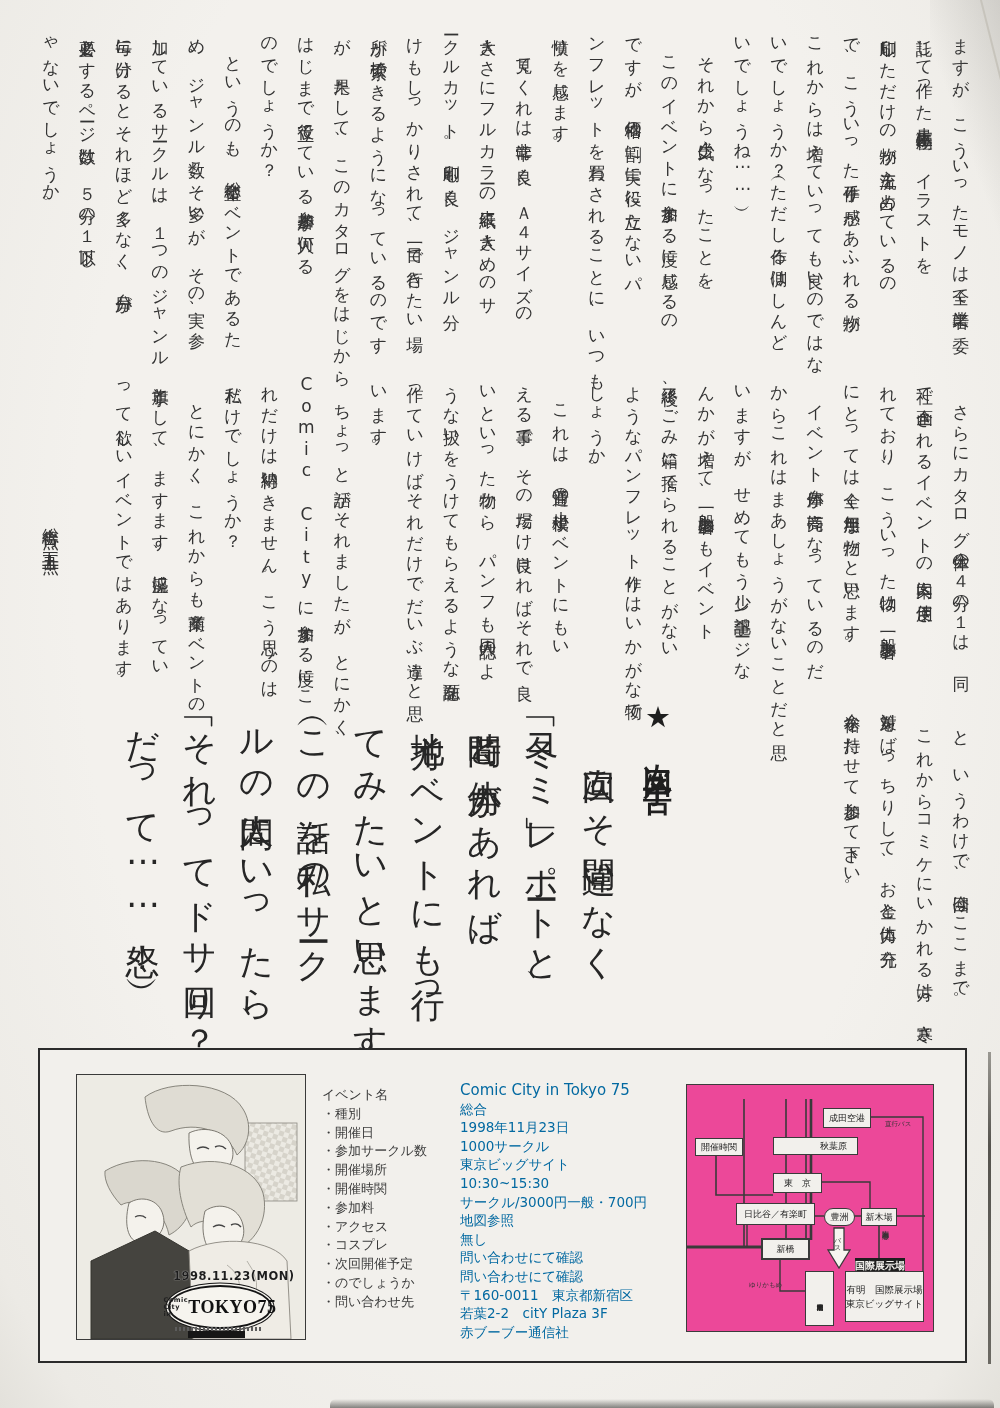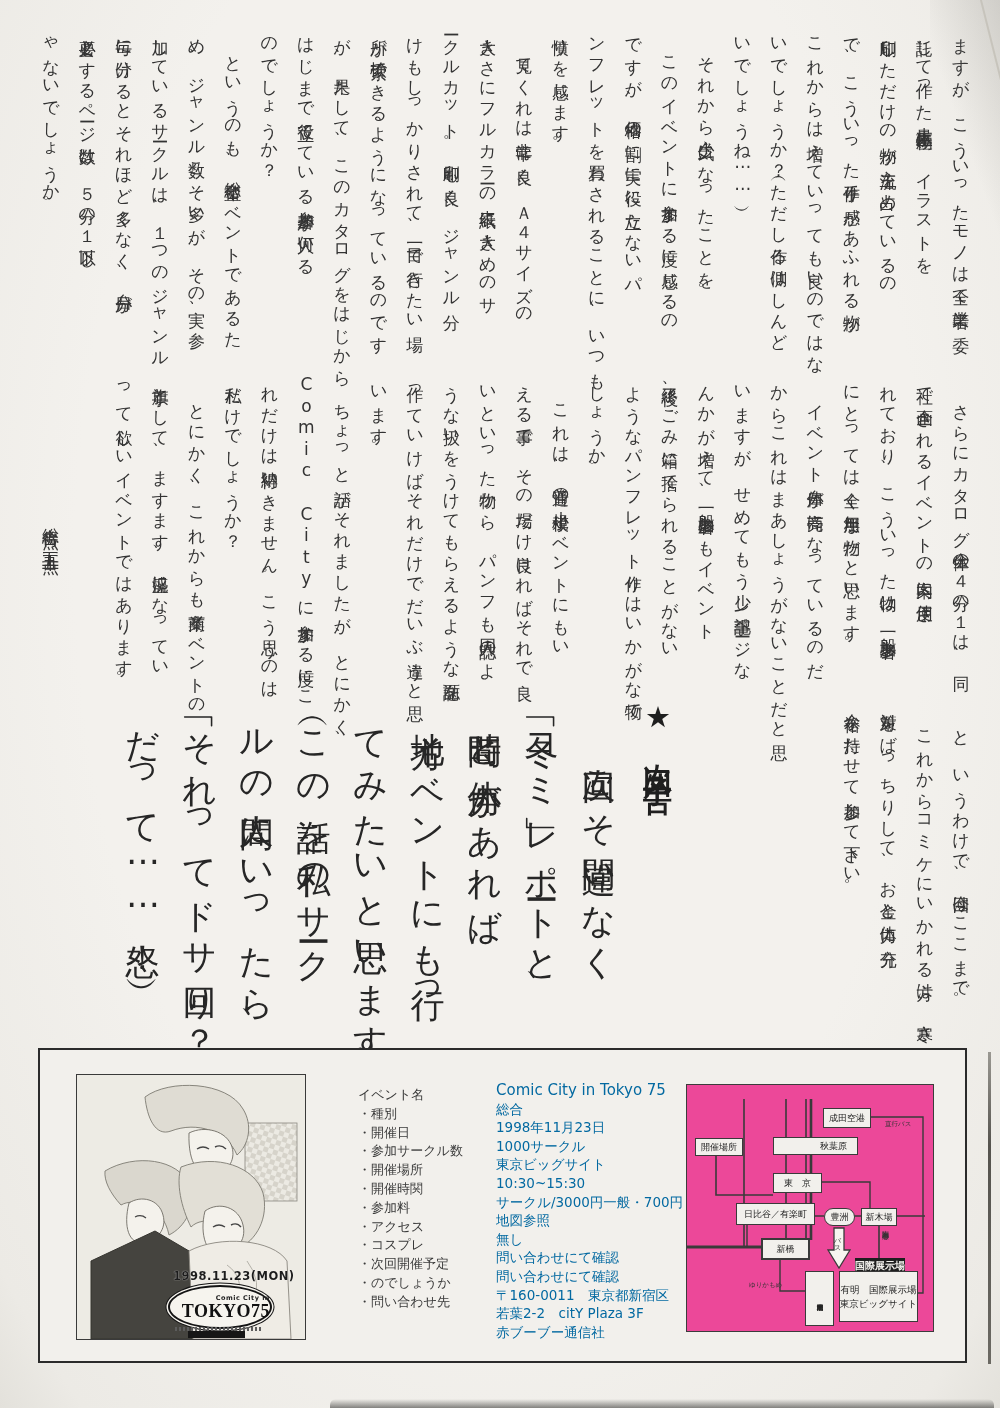--- a/index.html
+++ b/index.html
@@ -42,39 +42,39 @@
   .illus-frame svg { position:absolute; left:0; top:0; }
   .logo-date {
     position:absolute; left:96px; top:194px; width:100px;
     font-size:11.5px; font-weight:bold; letter-spacing:0.5px; color:#1c1c1c;
     text-shadow:0 0 1px #fff;
   }
   .logo-oval {
     position:absolute; left:91px; top:210px; width:100px; height:40px;
     border:2px solid #141414; border-radius:50%;
     background:#f6f4ee; box-shadow:0 0 0 1.5px #f6f4ee, 0 0 0 2.5px #141414;
-    display:flex; flex-direction:column; align-items:flex-end; justify-content:center;
+    display:flex; flex-direction:row; align-items:center; justify-content:center;
   }
   .logo-top { font-size:6.5px; font-weight:bold; color:#222; letter-spacing:0.5px; line-height:7px; }
   .logo-main { font-family:"Liberation Serif", serif; font-weight:bold; font-size:18px; line-height:18px; color:#111; letter-spacing:0.5px; }
   .logo-fineprint {
     position:absolute; left:98px; top:252px; width:86px; height:4px;
     background:repeating-linear-gradient(90deg,#5c5c5c 0 2px, transparent 2px 4px);
   }
   .logo-bar { position:absolute; left:111px; top:256px; width:57px; height:7px; background:#161616; }
 
   .info-labels {
     position:absolute; left:282px; top:36px; width:140px;
     font-size:13px; line-height:18.8px; color:#3a3a3a;
   }
   .info-values {
     position:absolute; left:420px; top:31px; width:235px;
     font-size:13.5px; line-height:18.6px; color:#0369a1;
   }
-  .info-labels div, .info-values div { white-space:nowrap;margin-left:36px; }
+  .info-labels div, .info-values div { white-space:nowrap; }
   .info-values div:first-child { font-size:15px; }
 
   
   .map-box {
     position:absolute; left:646px; top:34px; width:246px; height:246px;
     border:1.5px solid #3c3c3c; background:#ec4899;
   }
   .map-box svg { position:absolute; left:0; top:0; }
   .stn {
     position:absolute; border:1.5px solid #3a3a3a; background:#f2f0ec;
@@ -275,33 +275,33 @@
           <path d="M192,139 V173" stroke-width="1.6"></path>
           <path d="M182,32 H236 V208 H223" stroke-width="1.4"></path>
           <path d="M0,162 H74" stroke-width="3"></path>
           <path d="M60,138 V162" stroke-width="1.4"></path>
           <path d="M93,171 V206 H118" stroke-width="1.4"></path>
           <polygon points="147,143 157,143 157,165 163,165 152,183 141,165 147,165" fill="#f7f5f0" stroke-width="1.3"></polygon>
         </g>
       </svg>
       <div class="stn" style="left:136px; top:23px; width:46px; height:18px;">成田空港</div>
       <div class="map-lbl" style="left:198px; top:36px;">直行バス</div>
-      <div class="stn" style="left:8px; top:53px; width:46px; height:16px;">開催場所</div>
+      <div class="stn" style="left:8px; top:53px; width:46px; height:16px;">開催時関</div>
       <div class="stn" style="left:86px; top:52px; width:47px; height:16px;padding-left:36px;">秋葉原</div>
       <div class="stn" style="left:86px; top:88px; width:47px; height:18px;">東　京</div>
       <div class="stn" style="left:49px; top:118px; width:77px; height:20px;">日比谷／有楽町</div>
       <div class="stn" style="left:137px; top:123px; width:29px; height:16px;border-radius:9px;">豊洲</div>
       <div class="stn" style="left:174px; top:123px; width:34px; height:16px;">新木場</div>
       <div class="stn" style="left:74px; top:153px; width:45px; height:18px; border-width:2.2px;">新橋</div>
       <div class="map-lbl vert" style="left:195px; top:140px;">臨海副都心線</div>
       <div class="map-lbl vert" style="left:146px; top:147px; font-size:7px;">バス</div>
       <div class="stn dark" style="left:168px; top:173px; width:48px; height:13px; font-size:10px;">国際展示場</div>
       <div class="map-lbl" style="left:62px; top:197px;">ゆりかもめ</div>
       <div class="stn vert" style="left:118px; top:186px; width:25px; height:49px;">国際展示場正門前</div>
-      <div class="stn big" style="left:152px; top:186px; width:77px; height:49px;">
+      <div class="stn big" style="left:158px; top:186px; width:77px; height:49px;">
         <div>有明　国際展示場</div>
         <div>東京ビッグサイト</div>
       </div>
     </div>
   </div>
 
   <div class="corner-shade"></div>
   <div class="crease"></div>
   <div class="edge-sliver"></div>
   <div class="bottom-shadow"></div>

